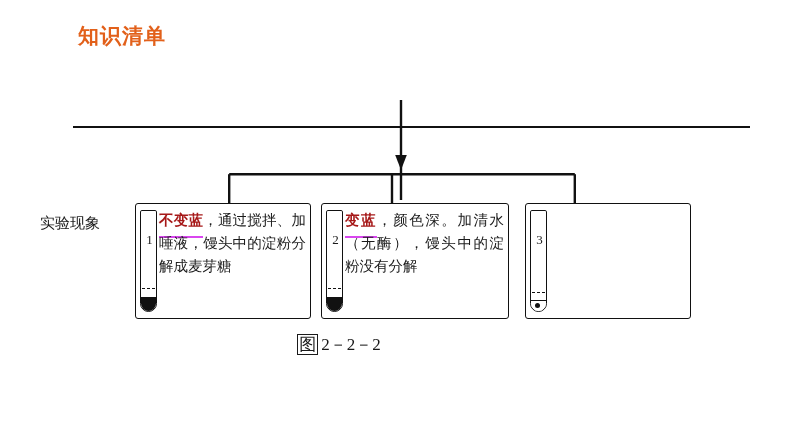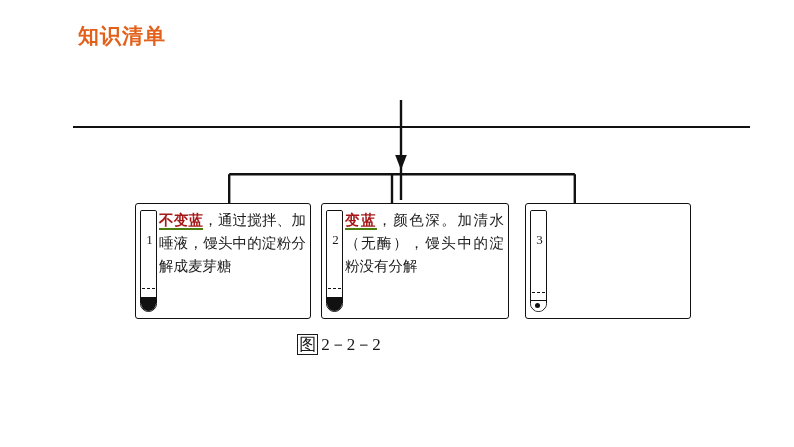--- a/index.html
+++ b/index.html
@@ -145,22 +145,22 @@
   
   .box-text {
     font-size: 14.5px;
     line-height: 23px;
     color: #1a1a1a;
     text-align: justify;
   }
   .hl-red {
     color: #A61818;
     font-weight: bold;
-    border-bottom: 2px solid #4d7c0f;
-    padding-bottom: 0px;
+    border-bottom: 2px solid #d946ef;
+    padding-bottom: 8px;
   }
 
   
   #figure-caption {
     position: absolute;
     left: 0;
     top: 333px;
     width: 678px;
     text-align: center;
     font-size: 17px;
@@ -189,20 +189,21 @@
 <div id="branch-bracket">
   <svg width="348" height="32" viewBox="0 0 348 32" aria-hidden="true">
     <line x1="1.2" y1="1.2" x2="346.8" y2="1.2" stroke="#111111" stroke-width="2.4"></line>
     <line x1="1.2" y1="1.2" x2="1.2" y2="32" stroke="#111111" stroke-width="2.4"></line>
     <line x1="346.8" y1="1.2" x2="346.8" y2="32" stroke="#111111" stroke-width="2.4"></line>
     <line x1="164" y1="1.2" x2="164" y2="32" stroke="#111111" stroke-width="2.4"></line>
   </svg>
 </div>
 
 <div id="row-label">
+  <div>实验现象</div>
 </div>
 
 <div id="boxes-row">
 
   <div class="result-box box-1">
     <div class="tube">
       <div class="tube-body">
         <div class="tube-num">1</div>
         <div class="tube-dash" style="bottom:22px;"></div>
         <div class="tube-liquid" style="height:14px;background:#111111;"></div>

